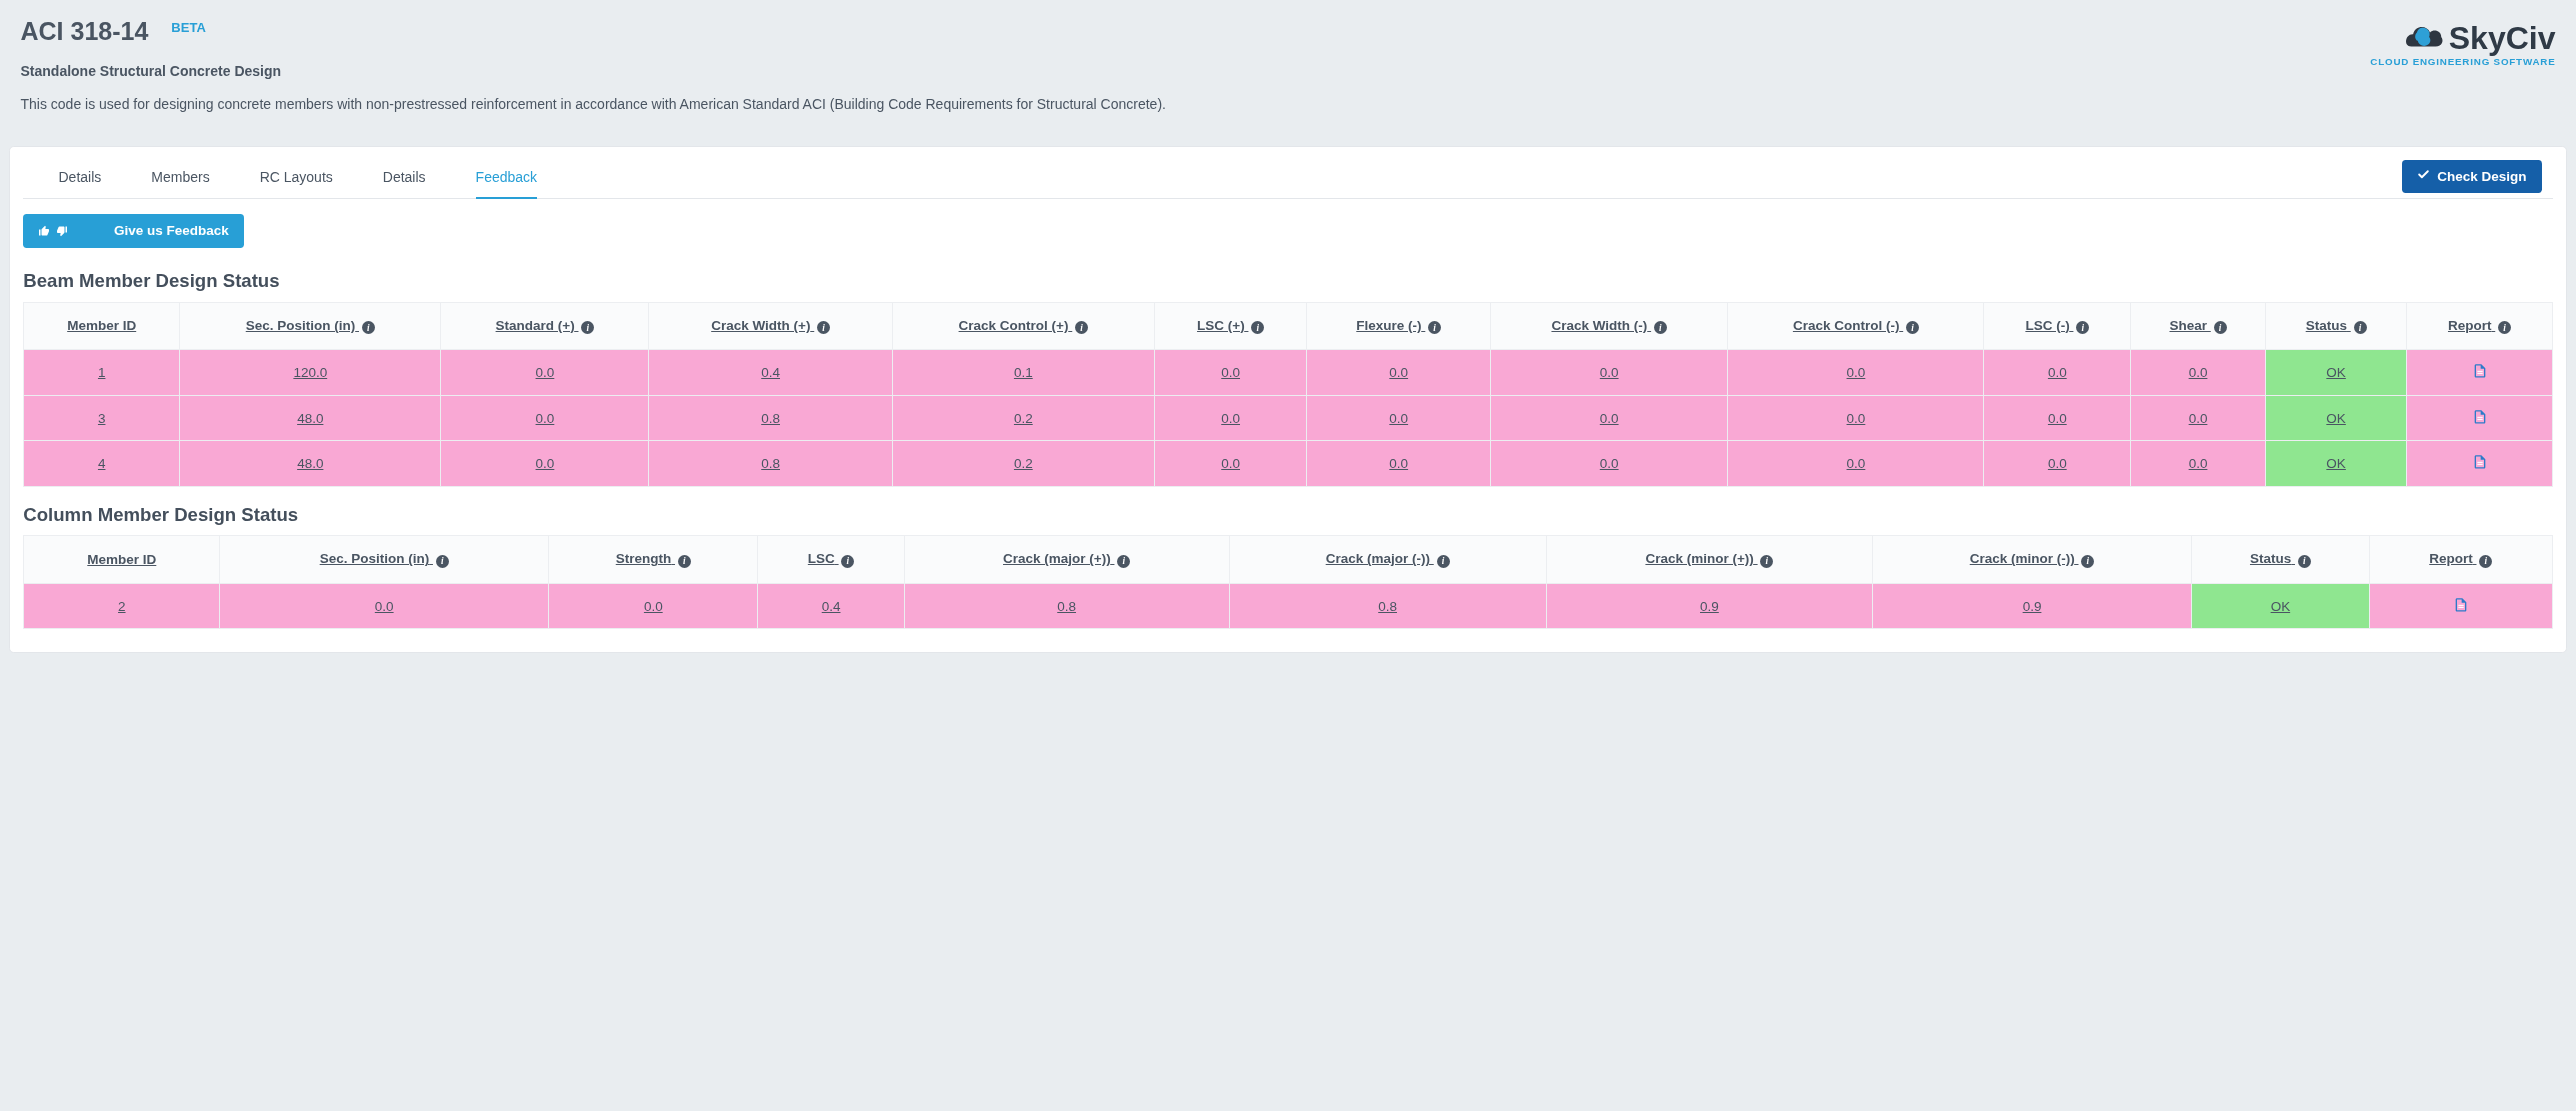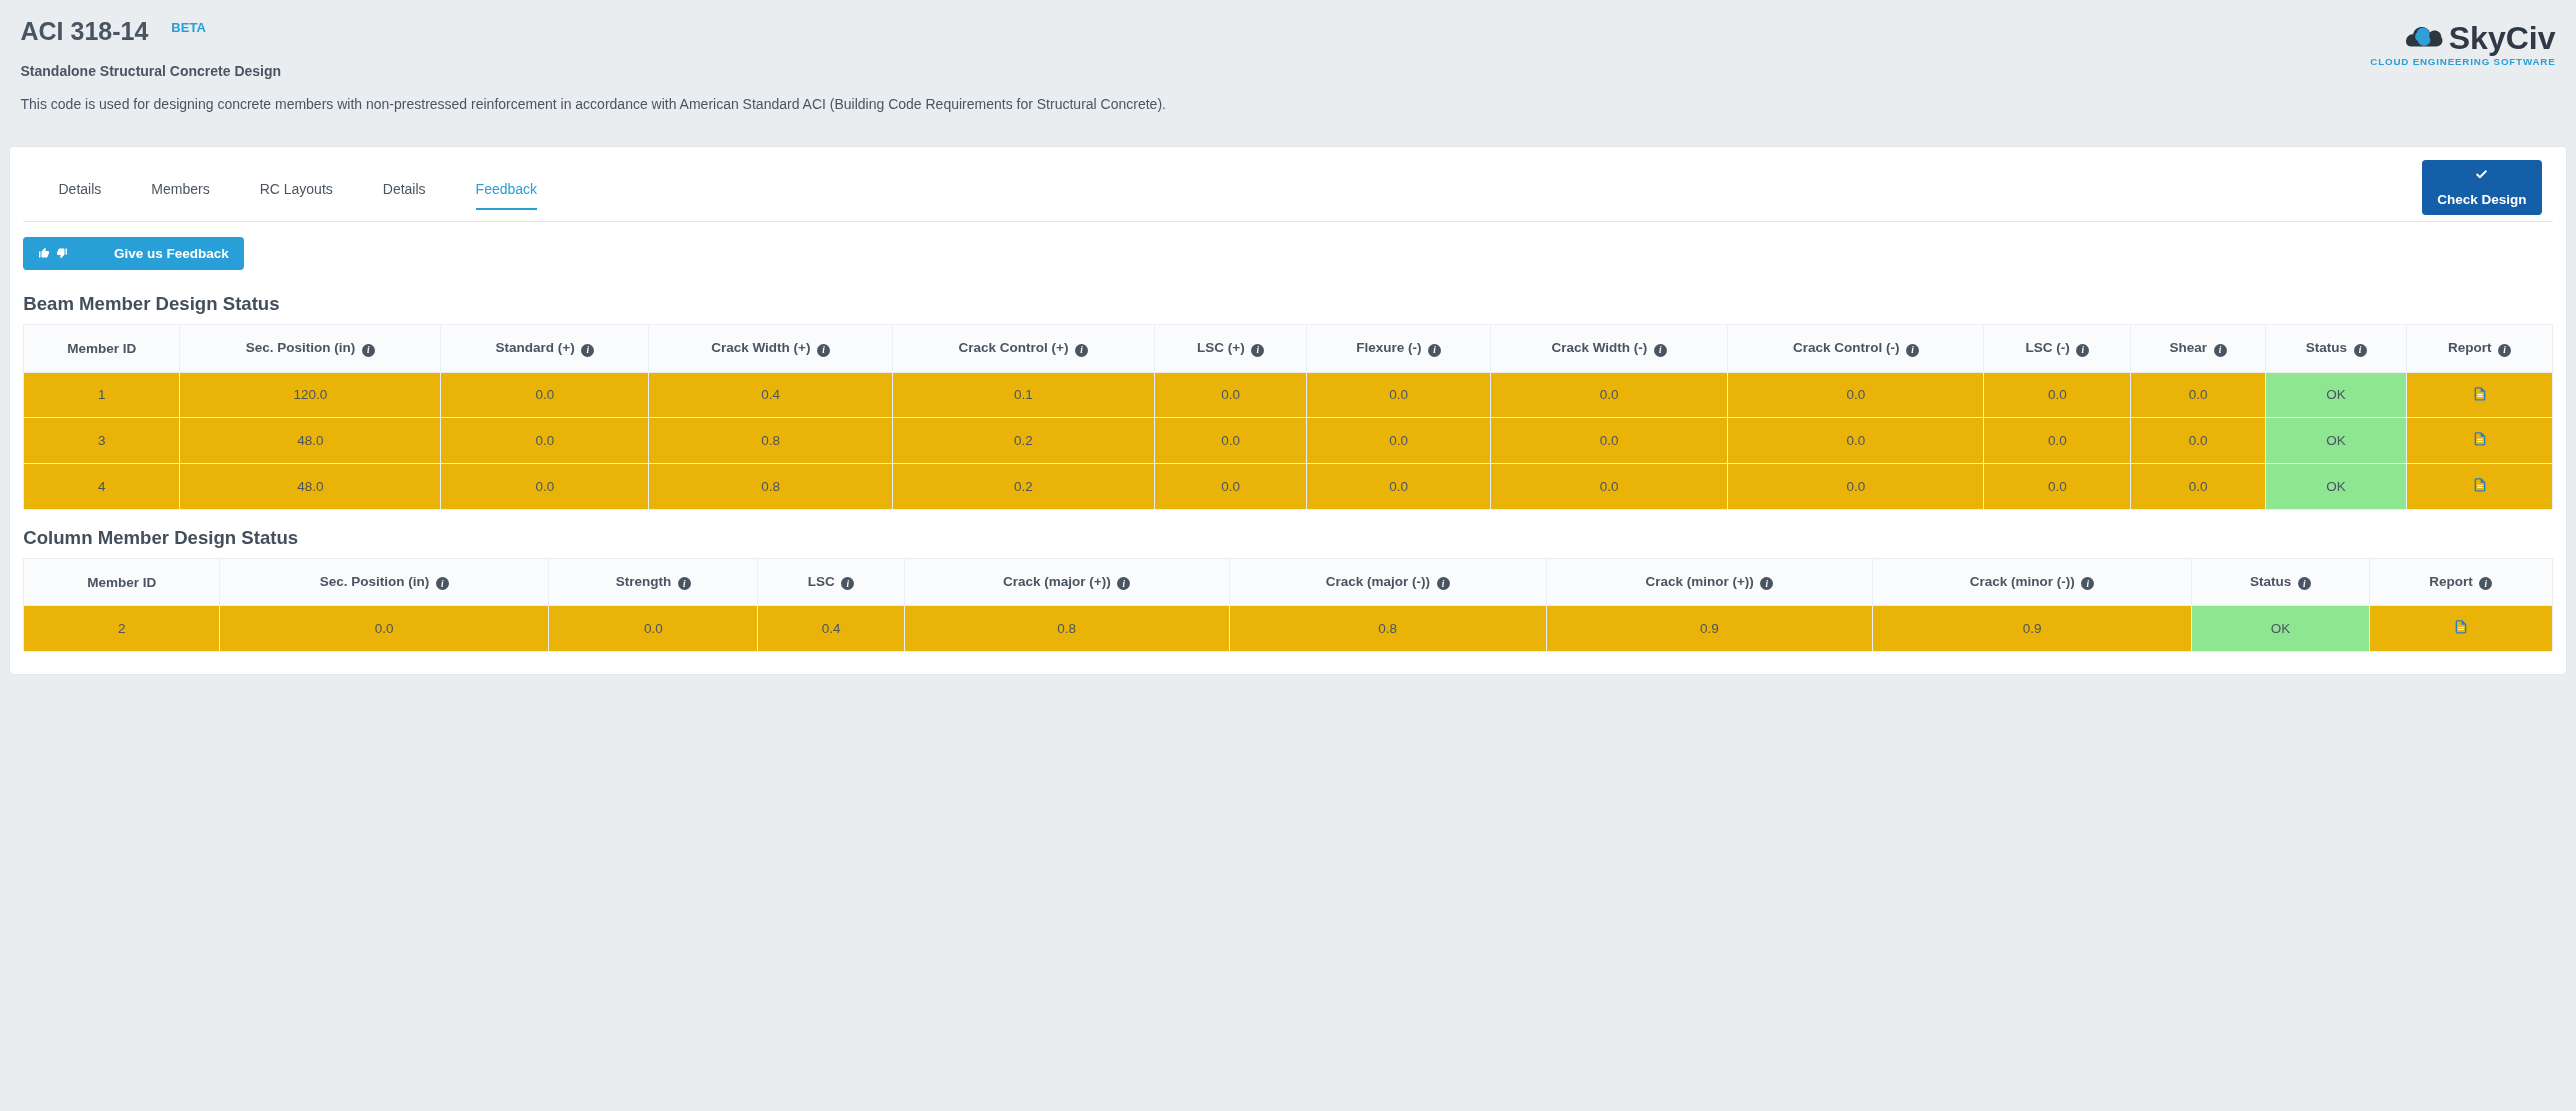--- a/index.html
+++ b/index.html
@@ -107,40 +107,40 @@
     color: #fff;
     display: inline-flex;
     align-items: center;
     gap: 7.5px;
   }
   .btn-primary-dark {
     background: #155fa8;
     padding: 8.4px 15px;
     margin-left: auto;
     margin-bottom: 5.6px;
-    flex-direction: column;
   }
   .btn-primary-light {
     background: #289fd6;
     padding: 9.3px 15px;
     gap: 46px;
   }
   .toolbar {
     padding: 15px 0 5.6px 0;
   }
   h2.section-title {
     font-size: 18.6px;
     font-weight: 700;
     color: #444f5c;
     margin: 17px 0 9.3px 0;
   }
   table.data-table {
     width: 100%;
     border-collapse: collapse;
-    background: #eab308;
+    background: #f9a8d4;
+    text-decoration: underline;
   }
   table.data-table th,
   table.data-table td {
     border: 0.9px solid #eceef1;
     text-align: center;
     font-size: 13.5px;
     color: #4a5562;
   }
   table.data-table th {
     background: #fafbfc;

